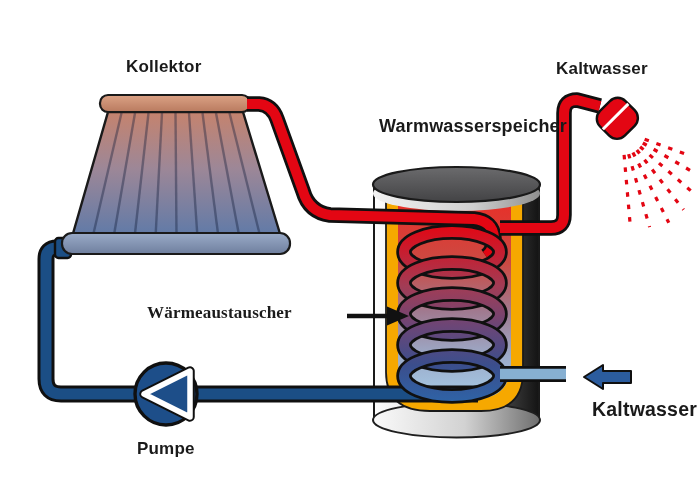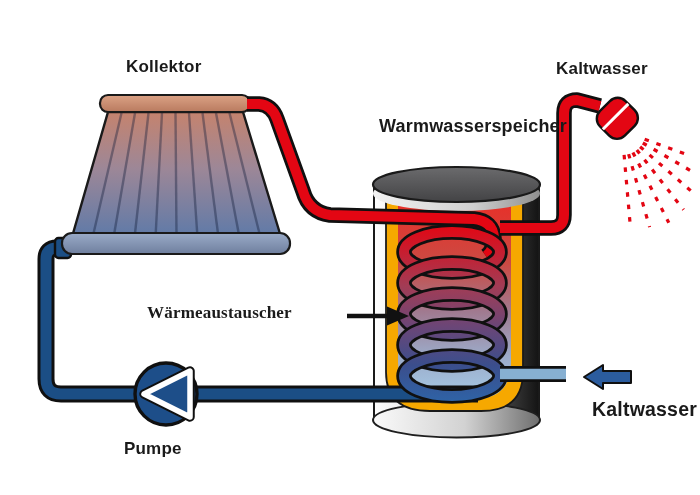--- a/index.html
+++ b/index.html
@@ -152,14 +152,14 @@
     <polygon points="409,316 387,306.5 387,325.5" fill="#111111"></polygon>
   </g>
 </svg>
 
 
 <div class="label" style="left:126px;top:57px;">Kollektor</div>
 <div class="label" style="left:556px;top:59px;">Kaltwasser</div>
 <div class="label" style="left:336px;top:116px;font-size:18px;margin-left:43px;">Warmwasserspeicher</div>
 <div class="label" style="left:147px;top:303px;font-family:Liberation Serif, serif;">Wärmeaustauscher</div>
 <div class="label" style="left:592px;top:398px;font-size:19.5px;">Kaltwasser</div>
-<div class="label" style="left:124px;top:439px;">Pumpe</div>
+<div class="label" style="left:137px;top:439px;">Pumpe</div>
 </div>
 
 </body></html>

